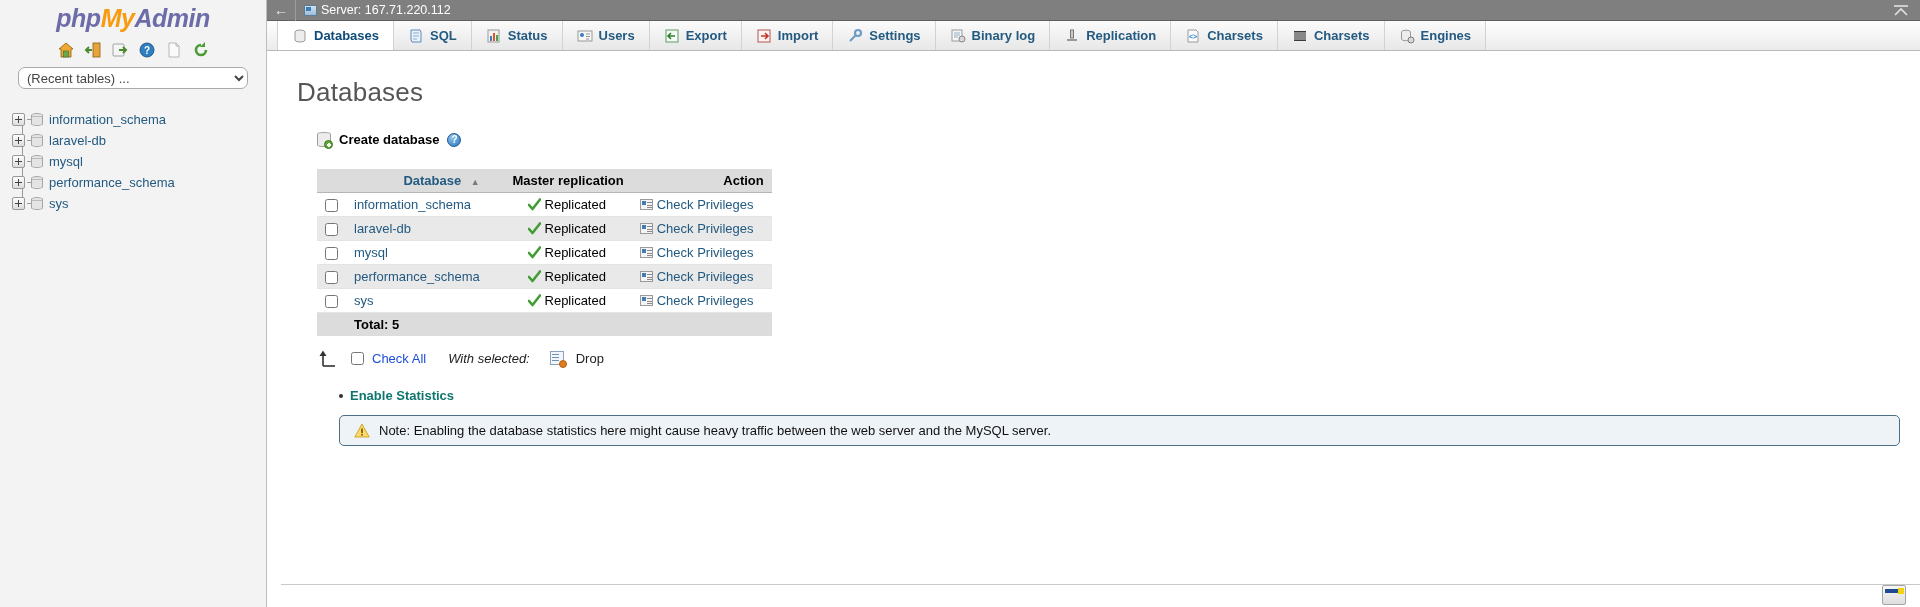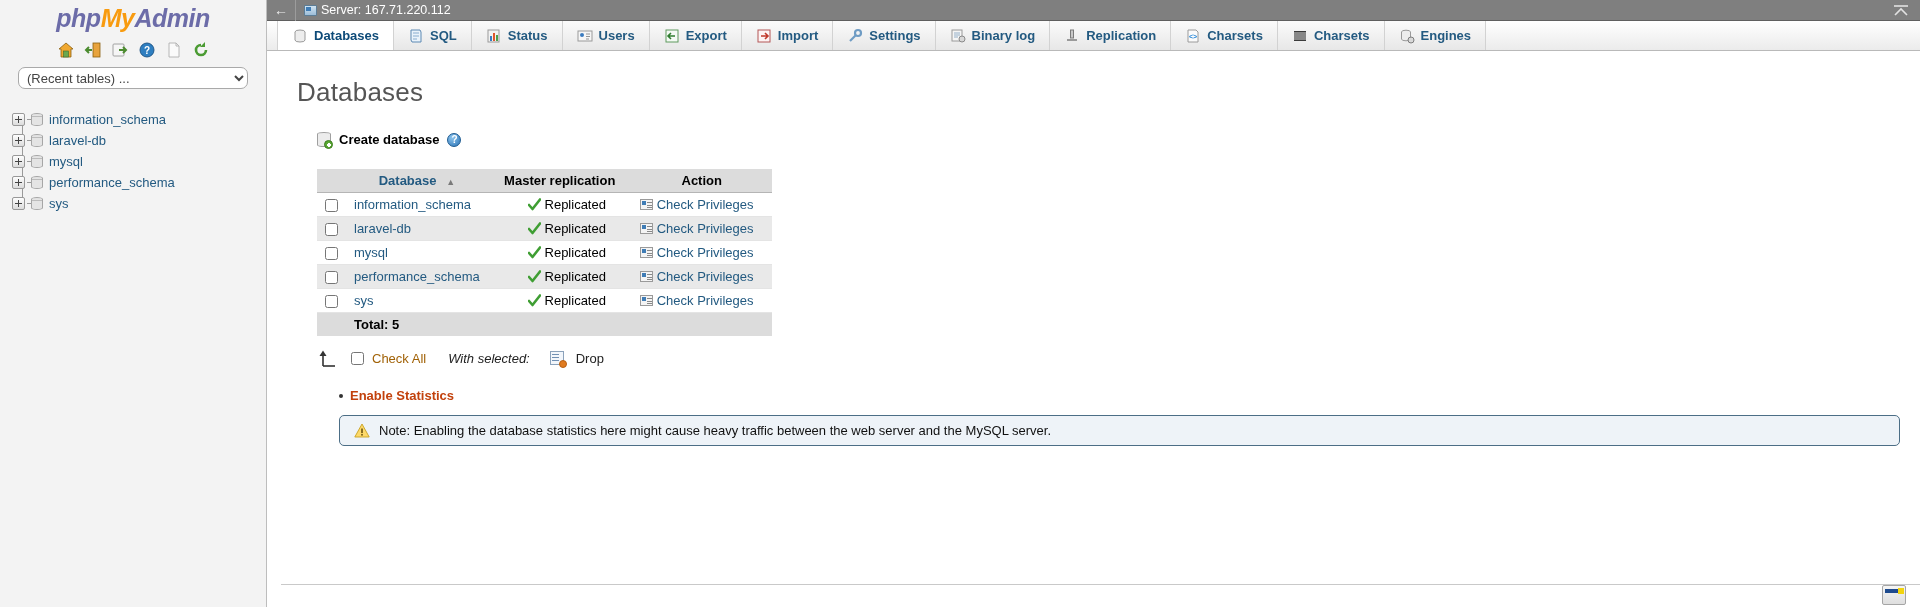--- a/index.html
+++ b/index.html
@@ -256,21 +256,21 @@
 
   
   #dbtable {
     border-collapse: collapse;
     margin: 22px 0 0 24px;
     font-size: 13px;
   }
   #dbtable th {
     background: #dcdcdc;
     border-bottom: 1px solid #b5b5b5;
-    text-align: center;
+    text-align: right;
     font-weight: bold;
     padding: 4px 8px;
     color: #235a81;
     white-space: nowrap;
   }
   #dbtable th.plain { color: #000; }
   #dbtable th.cb { width: 22px; padding: 4px 4px; }
   #dbtable td {
     padding: 4px 8px;
     border-bottom: 1px solid #e4e4e4;
@@ -309,21 +309,21 @@
   .row-cb { width: 13px; height: 13px; margin: 0; vertical-align: middle; }
 
   #bulkbar {
     display: flex;
     align-items: center;
     gap: 8px;
     margin: 12px 0 0 24px;
     font-size: 13px;
   }
   .arrow-up-ico { width: 26px; height: 20px; display:block; }
-  #checkall-label { color:#a16207; cursor:pointer; }
+  #checkall-label { color:#1d4ed8; cursor:pointer; }
   #withselected { font-style: italic; color: #222; margin-left: 14px; }
   .drop-ico {
     display:inline-block; width:14px; height:14px; position:relative;
     background:#f2f6fb; border:1px solid #8ba2bb; margin-left:12px; vertical-align:-3px;
   }
   .drop-ico:before {
     content:""; position:absolute; left:1px; top:2px; right:4px; height:1px;
     background:#6f8fb3; box-shadow:0 3px 0 #6f8fb3, 0 6px 0 #6f8fb3;
   }
   .drop-ico .badge {
@@ -331,21 +331,21 @@
     background:#e07b20; border:1px solid #b75f12;
   }
   #drop-link { color:#222; text-decoration:none; cursor:pointer; margin-left:4px; }
 
   #statsbullet {
     margin: 20px 0 0 46px;
     font-size: 13px;
     display: flex; align-items: center; gap: 7px;
   }
   #statsbullet .bul { width:4px; height:4px; background:#333; border-radius:50%; display:block;}
-  #enable-stats-link { color:#c2410c; font-weight:bold; text-decoration:none; cursor:pointer; }
+  #enable-stats-link { color:#0f766e; font-weight:bold; text-decoration:none; cursor:pointer; }
 
   #notebox {
     margin: 12px 20px 0 46px;
     background: #eef3f8;
     border: 1px solid #4c6e86;
     border-radius: 5px;
     padding: 9px 14px;
     display: flex; align-items: center; gap: 9px;
     font-size: 13px;
     color: #111;

